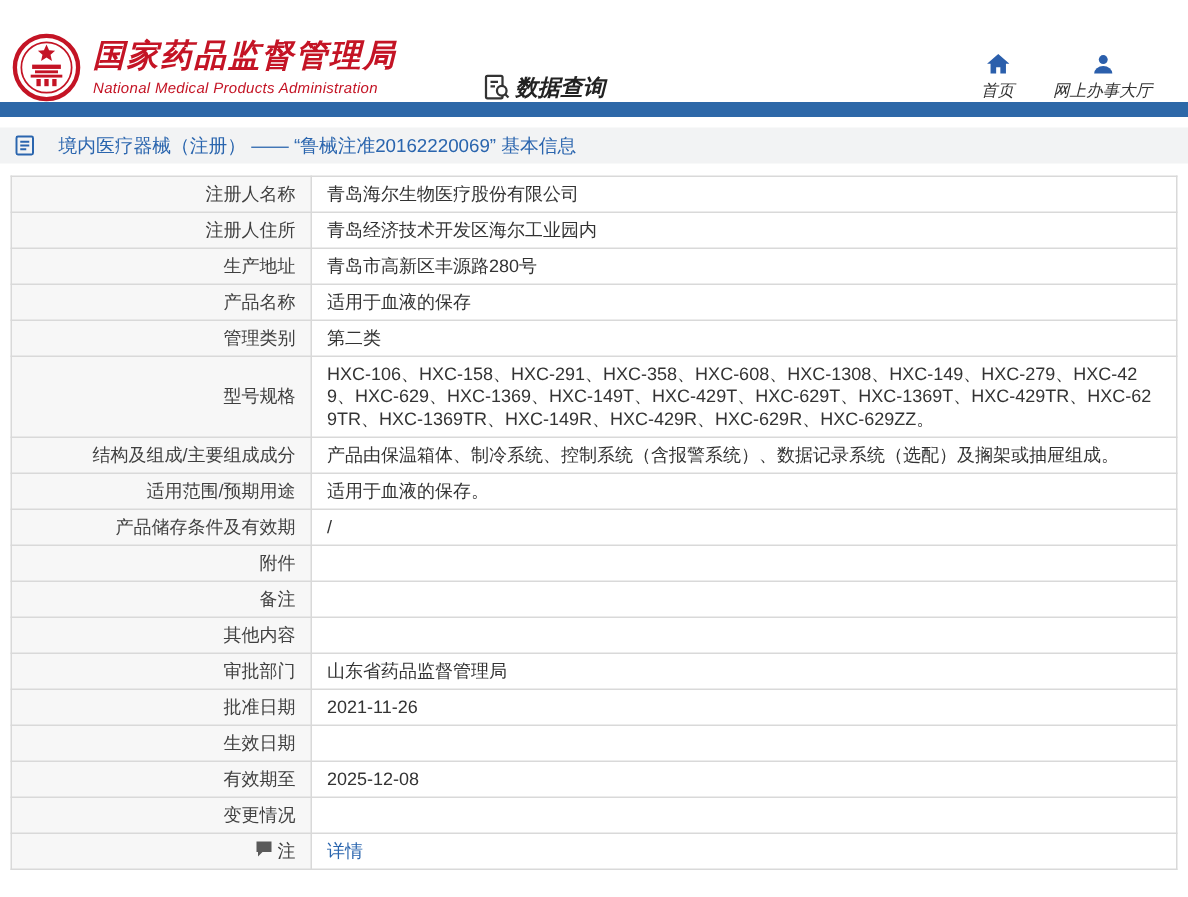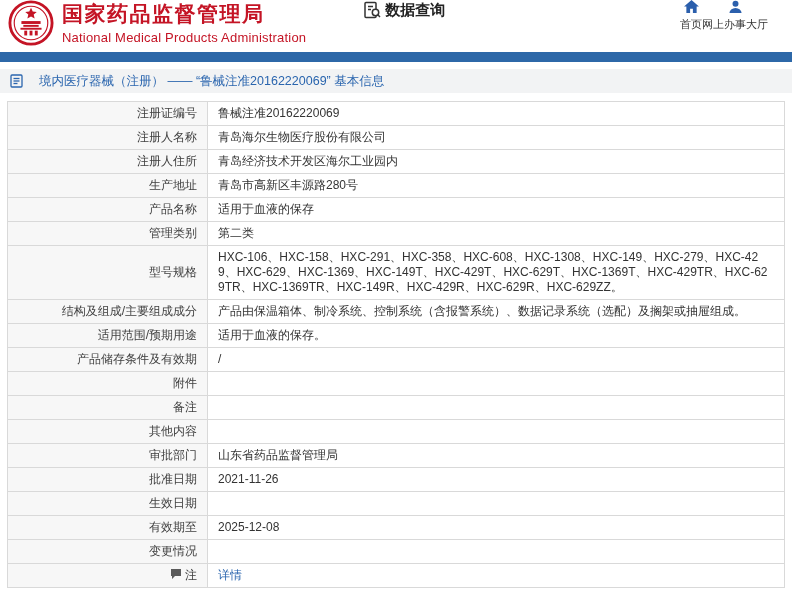--- a/index.html
+++ b/index.html
@@ -1,27 +1,27 @@
 <!DOCTYPE html>
 <html><head>
 <meta charset="utf-8">
 <style>
   * { margin:0; padding:0; box-sizing:border-box; }
   html,body { width:792px; height:598px; overflow:hidden; background:#fff;
     font-family:"Liberation Sans","DejaVu Sans",sans-serif; }
 
   
-  .topbar { height:52px; display:flex; align-items:flex-start; padding:0 24px 0 8px; background:#fff; }
+  .topbar { height:68px; display:flex; align-items:flex-end; padding:0 24px 0 8px; background:#fff;font-style:italic; }
   .brand { display:flex; align-items:center; gap:8px; cursor:pointer; }
   .brand-text { display:flex; flex-direction:column; }
   .brand-cn { color:#c41425; font-size:21px; font-weight:bold; letter-spacing:1.5px; line-height:24px; }
-  .brand-en { color:#c41425; font-size:13px; margin-top:4px; letter-spacing:0.2px; }
+  .brand-en { color:#c41425; font-size:10px; margin-top:4px; letter-spacing:0.2px; }
   .query { display:flex; align-items:center; gap:3px; margin-left:56px; font-size:15px;
     font-weight:bold; color:#222; cursor:pointer; }
-  .right-nav { margin-left:auto; display:flex; }
+  .right-nav { margin-left:auto; display:flex; gap:26px; }
   .nav-item { display:flex; flex-direction:column; align-items:center; gap:3px; font-size:11px;
     color:#333; cursor:pointer; text-decoration:none; }
 
   
   .blue-bar { height:10px; background:#2d68a8; }
 
   
   .breadcrumb { margin-top:7px; height:24px; background:#f2f3f4; display:flex; align-items:center;
     gap:16px; padding:0 10px; color:#2a65ae; font-size:12.5px; }
 
@@ -93,24 +93,20 @@
     <line x1="3.5" y1="4.5" x2="9.5" y2="4.5"></line>
     <line x1="3.5" y1="7" x2="9.5" y2="7"></line>
     <line x1="3.5" y1="9.5" x2="7.5" y2="9.5"></line>
   </svg>
   <span>境内医疗器械（注册） ——  “鲁械注准20162220069”  基本信息</span>
 </div>
 
 <div class="table-wrap">
   <table class="info">
     <tbody>
-        <tr>
-      <td class="label">注册证编号</td>
-      <td class="value">鲁械注准20162220069</td>
-    </tr>
     <tr>
       <td class="label">注册人名称</td>
       <td class="value">青岛海尔生物医疗股份有限公司</td>
     </tr>
     <tr>
       <td class="label">注册人住所</td>
       <td class="value">青岛经济技术开发区海尔工业园内</td>
     </tr>
     <tr>
       <td class="label">生产地址</td>

